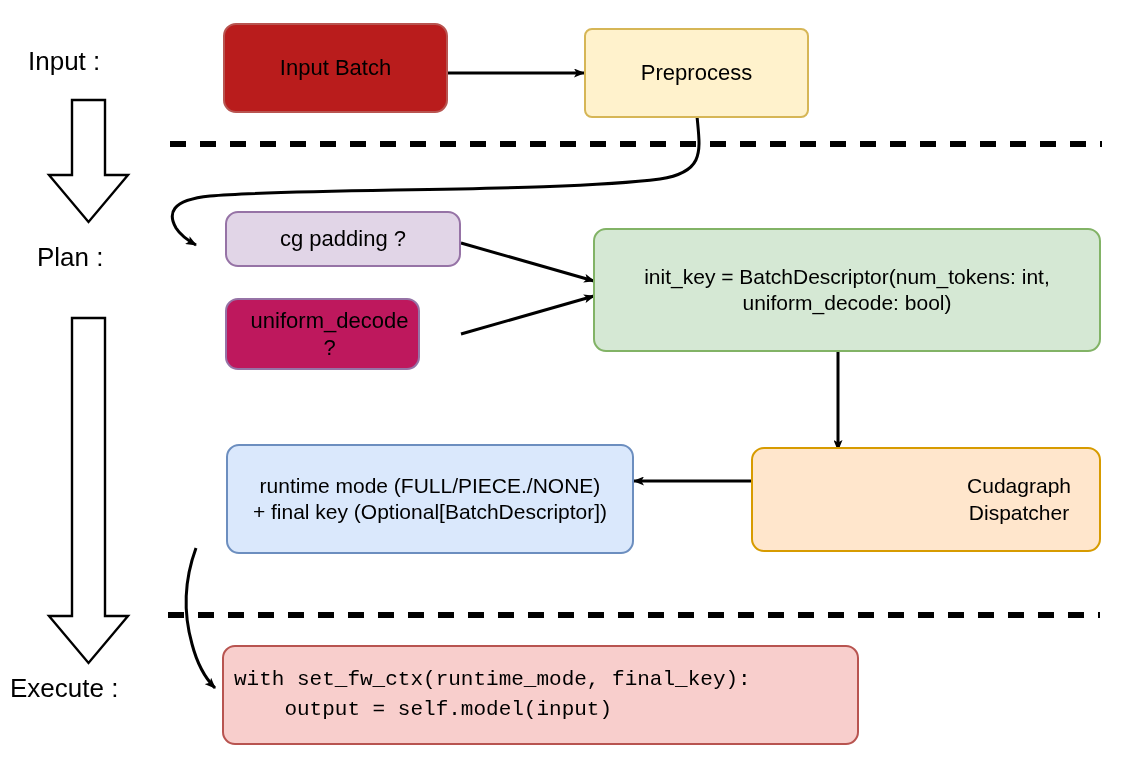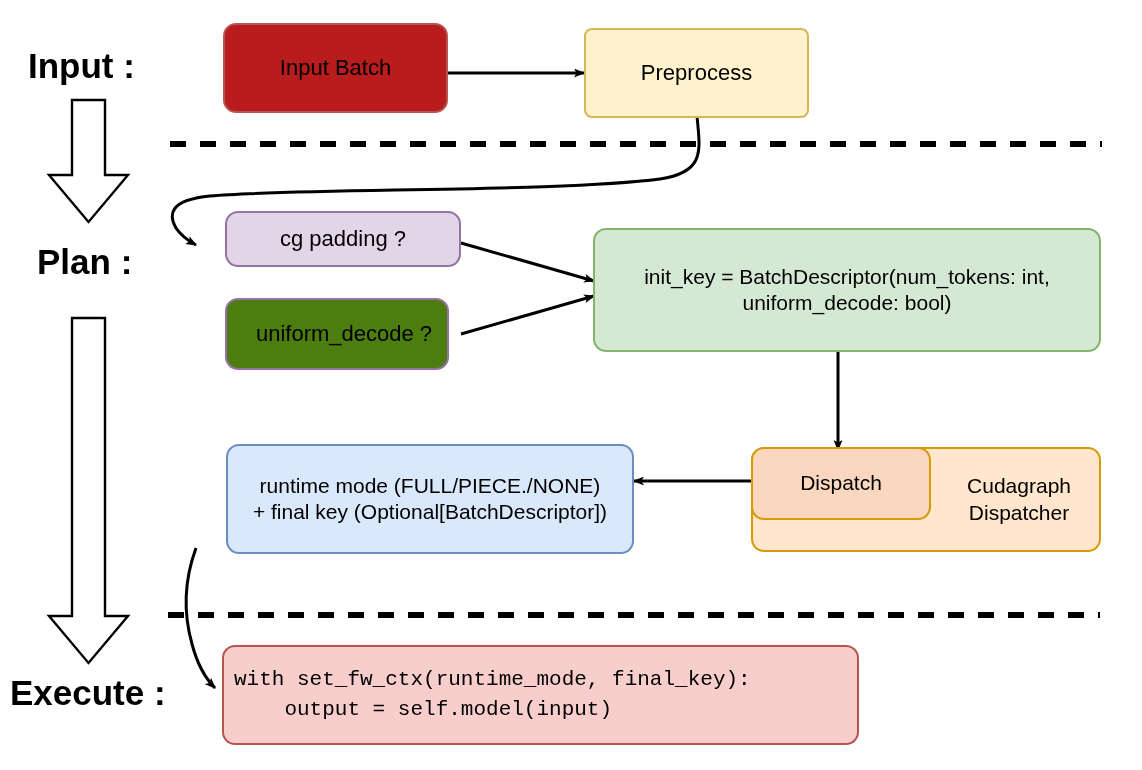--- a/index.html
+++ b/index.html
@@ -19,22 +19,22 @@
     position: absolute;
     left: 0;
     top: 0;
     width: 1142px;
     height: 770px;
     pointer-events: none;
   }
   .stage-label {
     position: absolute;
     font-family: "Liberation Sans", sans-serif;
-    font-weight: bold;
-    font-size: 35px;
+    font-weight: normal;
+    font-size: 26px;
     color: #000000;
     white-space: nowrap;
     letter-spacing: 0px;
   }
   .node {
     position: absolute;
     box-sizing: border-box;
     border-radius: 13px;
     border-width: 2px;
     border-style: solid;
@@ -110,37 +110,34 @@
   </div>
 
   <div class="node" style="left:584px; top:28px; width:225px; height:90px; background:#fff2cc; border-color:#d6b656;border-radius:8px;">
     <span>Preprocess</span>
   </div>
 
   <div class="node" style="left:225px; top:211px; width:236px; height:56px; background:#e1d5e7; border-color:#9673a6;">
     <span>cg padding ?</span>
   </div>
 
-  <div class="node" style="left:225px; top:298px; width:224px; height:72px; background:#4d7c0f; border-color:#9673a6;padding-left:22px;">
+  <div class="node" style="left:225px; top:298px; width:195px; height:72px; background:#be185d; border-color:#9673a6;padding-left:22px;">
     <span>uniform_decode ?</span>
   </div>
 
   <div class="node two-line" style="left:593px; top:228px; width:508px; height:124px; background:#d5e8d4; border-color:#82b366; white-space:pre-line;">
     <span>init_key = BatchDescriptor(num_tokens: int,
 uniform_decode: bool)</span>
   </div>
 
   <div class="node two-line" style="left:751px; top:447px; width:350px; height:105px; background:#ffe6cc; border-color:#d79b00; white-space:pre-line; justify-content:flex-end; padding-right:28px;">
     <span>Cudagraph
 Dispatcher</span>
   </div>
 
-  <div class="node small-label" style="left:751px; top:447px; width:180px; height:73px; background:#fad7be; border-color:#d79b00;">
-    <span>Dispatch</span>
-  </div>
 
   <div class="node code" style="left:222px; top:645px; width:637px; height:100px; background:#f8cecc; border-color:#b85450;">
     <span>with set_fw_ctx(runtime_mode, final_key):
     output = self.model(input)</span>
   </div>
 
   <div class="node two-line" style="left:226px; top:444px; width:408px; height:110px; background:#dae8fc; border-color:#6c8ebf; white-space:pre-line;">
     <span>runtime mode (FULL/PIECE./NONE)
 + final key (Optional[BatchDescriptor])</span>
   </div>

